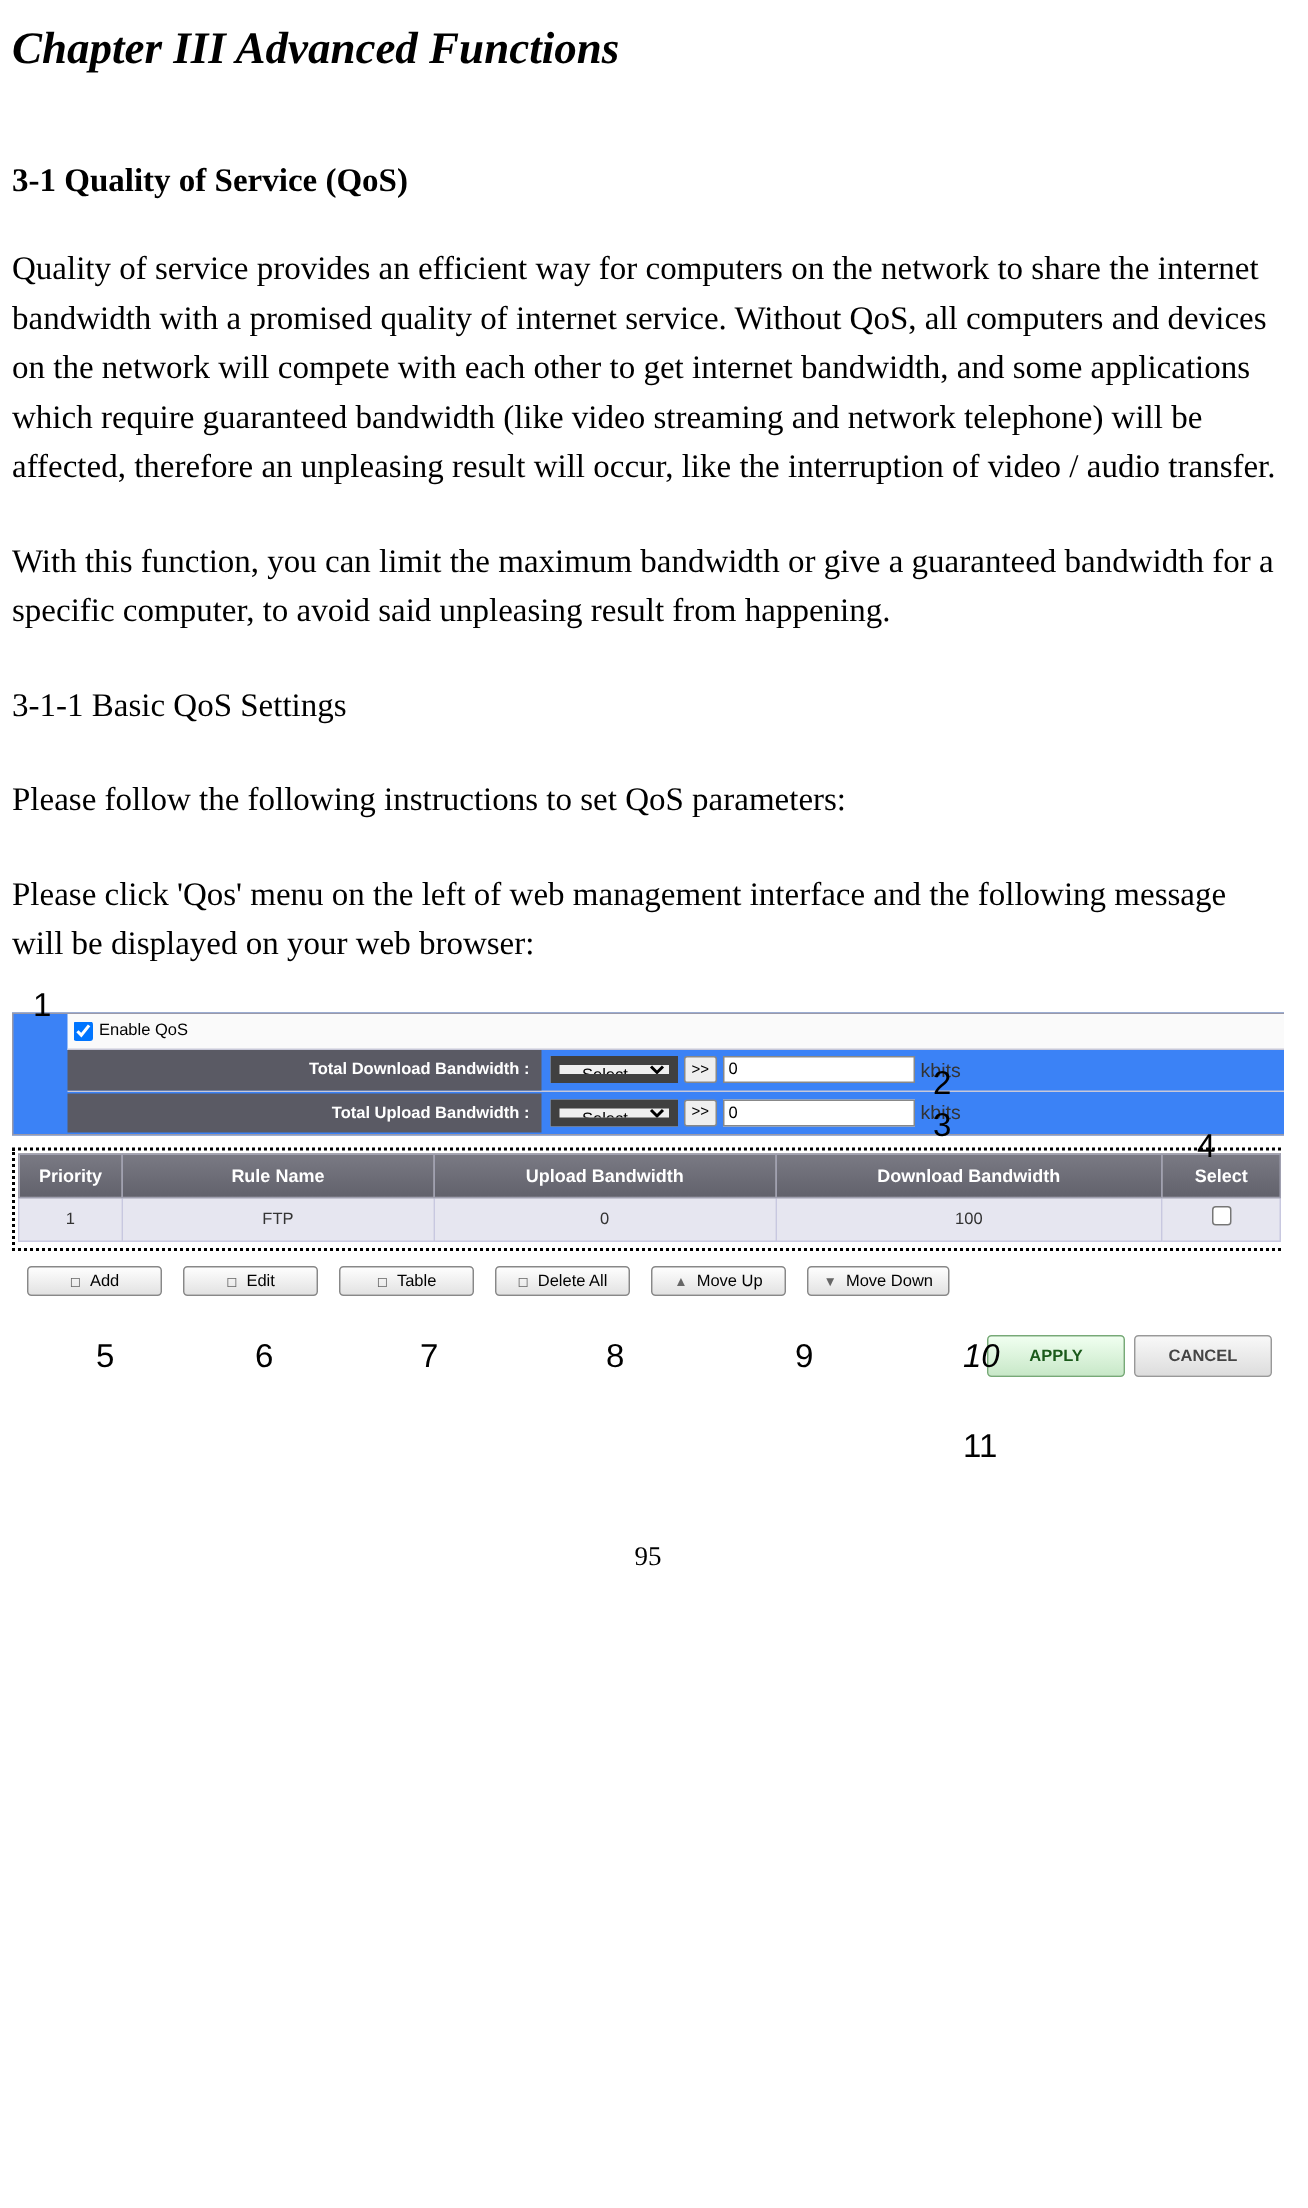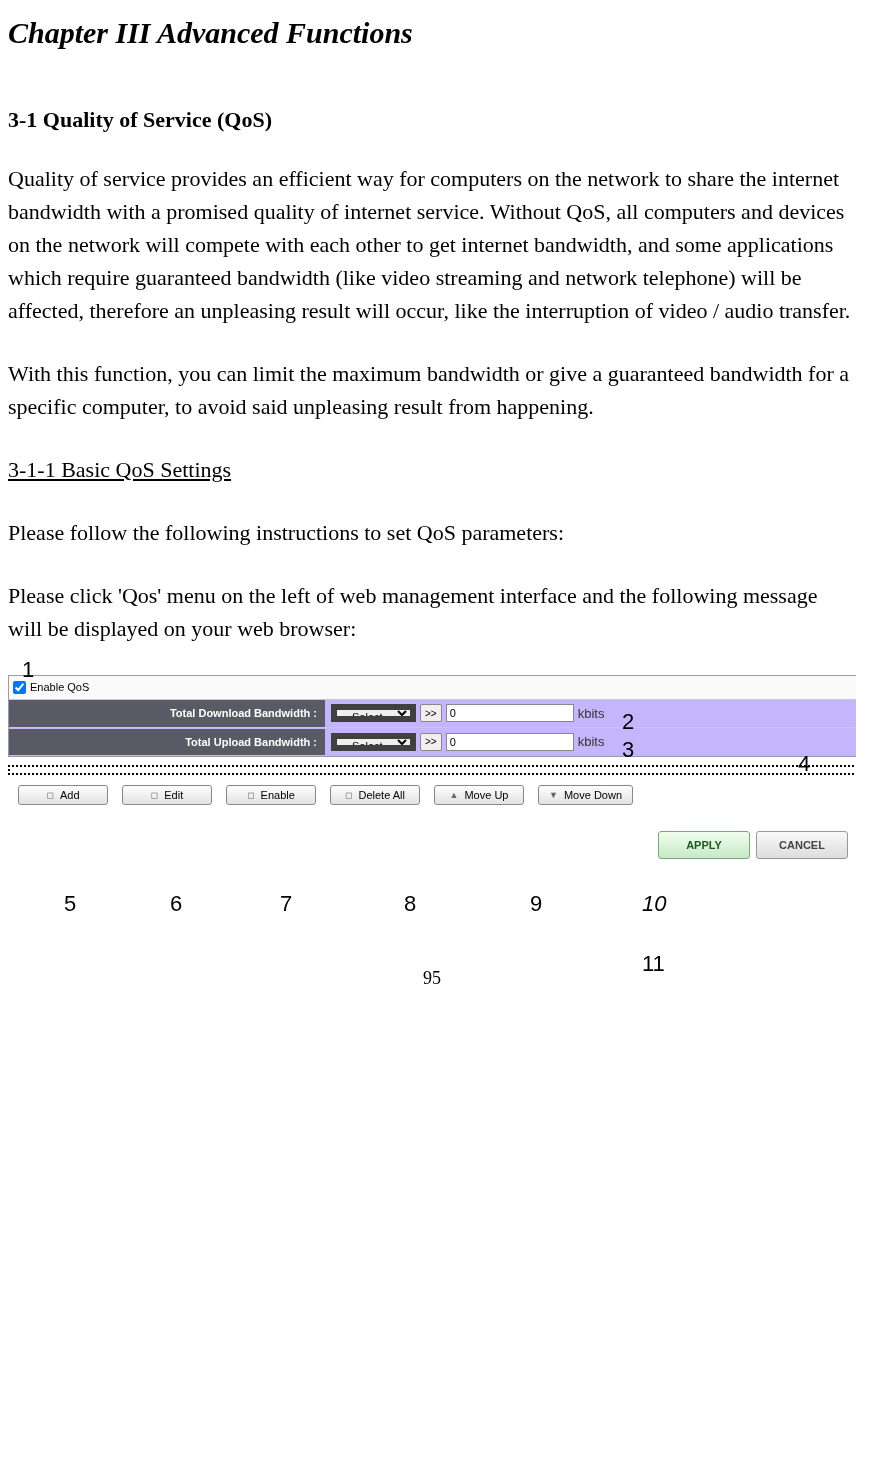--- a/index.html
+++ b/index.html
@@ -6,25 +6,25 @@
     font-family: "Times New Roman", serif;
     font-size: 22px;
     line-height: 1.5;
     margin: 8px 16px 8px 8px;
     color: #000;
     background: #fff;
   }
   .chapter-title { font-style: italic; font-size: 30px; margin: 2px 0 48px 0; }
   .section-title { font-weight: bold; font-size: 22px; margin-bottom: 26px; }
   .para { margin: 0 0 30px 0; }
-  .subsection { margin-bottom: 30px; text-decoration: underline; }
+  .subsection { margin-bottom: 30px; }
   .screenshot-wrap { position: relative; margin-top: 6px; }
   .callout { position: absolute; font-family: Arial, sans-serif; font-size: 22px; color: #000; }
   .panel { width: 850px; font-family: Tahoma, Arial, sans-serif; font-size: 11px; }
-  .top-area { border: 1px solid #99a; background: #c4b5fd; }
+  .top-area { border: 1px solid #99a; background: #3b82f6; padding-left: 36px; }
   .enable-row { padding: 3px 4px; background: #fafafa; border-bottom: 1px solid #c8c8d8; display:flex; align-items:center; gap:4px;}
   .bw-row { display: flex; align-items: center; border-bottom: 1px solid #c8c8d8; }
   .bw-row:last-child { border-bottom: none; }
   .bw-label { flex: 0 0 300px; background: #5a5a64; color: #fff; font-weight: bold; text-align: right; padding: 5px 8px; }
   .bw-controls { flex: 1; display: flex; align-items: center; gap: 4px; padding: 4px 6px; }
   select { font-size: 11px; font-family: inherit; height: 18px; background:#efefef; border:6px solid #404040;}
   .go-btn { font-size: 10px; padding: 0 4px; height: 18px; border: 1px solid #888; background: #efefef; border-radius:2px;}
   .num-input { width: 120px; height: 14px; font-size: 11px; border:1px solid #888; padding:1px 3px;}
   .unit { font-size: 13px; color: #333; }
   .qos-table-box { border: 2px dotted #000; padding: 2px 2px 4px 2px; margin-top: 8px; }
@@ -96,34 +96,54 @@
         <div class="bw-controls">
           <select><option>---Select---</option></select>
           <button class="go-btn">&gt;&gt;</button>
           <input class="num-input" value="0" style="">
           <span class="unit">kbits</span>
         </div>
       </div>
     </div>
 
     <div class="qos-table-box">
+      <table class="qos">
+        <thead>
+          <tr>
+            <th class="col-priority">Priority</th>
+            <th class="col-name">Rule Name</th>
+            <th class="col-up">Upload Bandwidth</th>
+            <th class="col-down">Download Bandwidth</th>
+            <th class="col-select">Select</th>
+          </tr>
+        </thead>
+        <tbody>
+          <tr>
+            <td>1</td>
+            <td>FTP</td>
+            <td>0</td>
+            <td>100</td>
+            <td><input type="checkbox" style=""></td>
+          </tr>
+        </tbody>
+      </table>
     </div>
 
     <div class="btn-row">
       <button class="ui-btn">
           <span class="ico">◻</span>
           <span>Add</span>
         </button>
       <button class="ui-btn">
           <span class="ico">◻</span>
           <span>Edit</span>
         </button>
       <button class="ui-btn">
           <span class="ico">◻</span>
-          <span>Enable</span>
+          <span>Table</span>
         </button>
       <button class="ui-btn">
           <span class="ico">◻</span>
           <span>Delete All</span>
         </button>
       <button class="ui-btn">
           <span class="ico">▲</span>
           <span>Move Up</span>
         </button>
       <button class="ui-btn">

